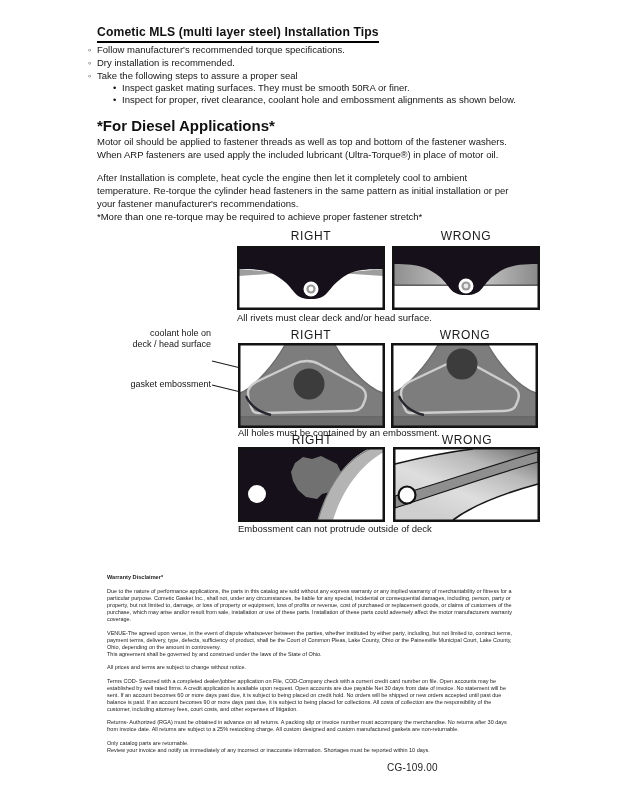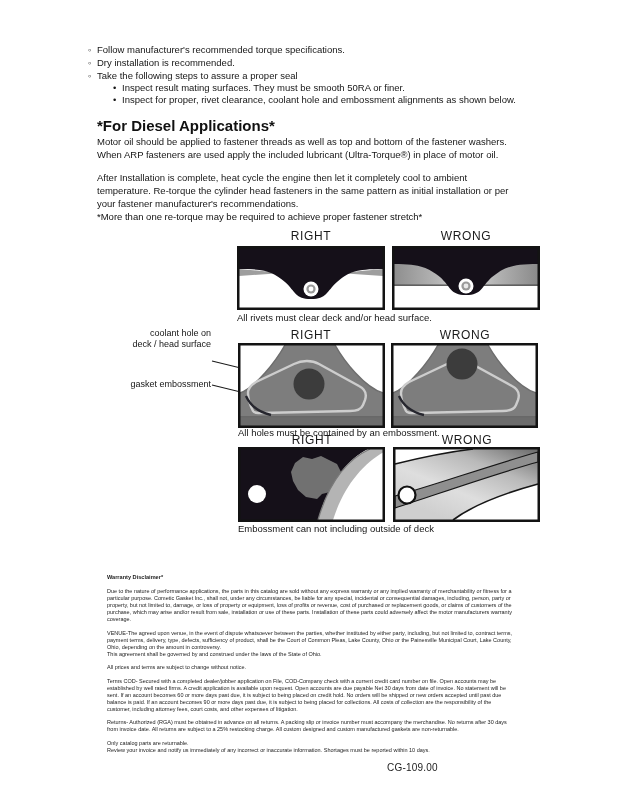--- a/index.html
+++ b/index.html
@@ -28,26 +28,29 @@
   .warranty p.tight { margin-bottom:0; }
   .wh { font-weight:bold; margin-bottom:7px; font-size:5.6px; }
   .pagecode { font-size:10px; letter-spacing:0.2px; color:#222; }
   svg { display:block; }
 </style>
 </head>
 <body>
 
 <div class="page">
 
+  <div class="abs" style="left:97px; top:22px;">
+    <span class="title">Cometic MLS (multi layer steel) Installation Tips</span>
+  </div>
 
   <div class="abs bullets" style="left:88px; top:43px; width:430px;">
     <div class="b"><span>Follow manufacturer's recommended torque specifications.</span></div>
     <div class="b"><span>Dry installation is recommended.</span></div>
     <div class="b"><span>Take the following steps to assure a proper seal</span></div>
-    <div class="b sub"><span>Inspect result mating surfaces.  They must be smooth 50RA or finer.</span></div>
+    <div class="b sub"><span>Inspect gasket mating surfaces.  They must be smooth 50RA or finer.</span></div>
     <div class="b sub"><span>Inspect for proper, rivet clearance, coolant hole and embossment alignments as shown below.</span></div>
   </div>
 
   <div class="abs diesel-h" style="left:97px; top:117px;">*For Diesel Applications*</div>
   <div class="abs body-text" style="left:97px; top:135px; width:421px;">Motor oil should be applied to fastener threads as well as top and bottom of the fastener washers. When ARP fasteners are used apply the included lubricant (Ultra-Torque®) in place of motor oil.</div>
   <div class="abs body-text" style="left:97px; top:171px; width:421px;">After Installation is complete, heat cycle the engine then let it completely cool to ambient temperature. Re-torque the cylinder head fasteners in the same pattern as initial installation or per your fastener manufacturer's recommendations.</div>
   <div class="abs note" style="left:97px; top:211px; width:421px;">*More than one re-torque may be required to achieve proper fastener stretch*</div>
 
   <div class="abs dlabel" style="left:237px; top:229px;">RIGHT</div>
   <div class="abs dlabel" style="left:392px; top:229px;">WRONG</div>
@@ -166,21 +169,21 @@
       <path d="M2,17 C30,10 55,5 80,2 L145,2 L145,37 C112,46 80,58 60,73 L2,73 Z" fill="url(#g3)"></path>
       <path d="M2,17 C30,10 55,5 80,2" fill="none" stroke="#161616" stroke-width="1.6"></path>
       <path d="M60,73 C80,58 112,46 145,37" fill="none" stroke="#161616" stroke-width="1.6"></path>
       <path d="M2,49 C45,37 95,19 145,5 L145,15 C98,28 48,46 2,61 Z" fill="#8f8f8f" stroke="#161616" stroke-width="1.2"></path>
       <circle cx="14" cy="48" r="8.5" fill="#ffffff" stroke="#111111" stroke-width="2.2"></circle>
       <rect x="1.25" y="1.25" width="144.5" height="72.5" fill="none" stroke="#131313" stroke-width="2.5"></rect>
     </svg>
   </div>
 
   <div class="abs caption" style="left:238px; top:523px; width:260px;">
-    <div>Embossment can not including outside of deck</div>
+    <div>Embossment can not protrude outside of deck</div>
   </div>
 
   <div class="abs warranty" style="left:107px; top:574px;">
     <div class="wh">Warranty Disclaimer*</div>
     <p>Due to the nature of performance applications, the parts in this catalog are sold without any express warranty or any implied warranty of merchantability or fitness for a particular purpose.  Cometic Gasket Inc., shall not, under any circumstances, be liable for any special, incidental or consequential damages, including, person, party or property, but not limited to, damage, or loss of property or equipment, loss of profits or revenue, cost of purchased or replacement goods, or claims of customers of the purchase, which may arise and/or result from sale, installation or use of these parts.  Installation of these parts could adversely affect the motor manufacturers warranty coverage.</p>
     <p class="tight">VENUE-The agreed upon venue, in the event of dispute whatsoever between the parties, whether instituted by either party, including, but not limited to, contract terms, payment terms, delivery, type, defects, sufficiency of product, shall be the Court of Common Pleas, Lake County, Ohio or the Painesville Municipal Court, Lake County, Ohio, depending on the amount in controversy.</p>
     <p>This agreement shall be governed by and construed under the laws of the State of Ohio.</p>
     <p>All prices and terms are subject to change without notice.</p>
     <p>Terms COD- Secured with a completed dealer/jobber application on File, COD-Company check with a current credit card number on file.  Open accounts may be established by well rated firms.  A credit application is available upon request.  Open accounts are due payable Net 30 days from date of invoice.  No statement will be sent.  If an account becomes 60 or more days past due, it is subject to being placed on credit hold.  No orders will be shipped or new orders accepted until past due balance is paid.  If an account becomes 90 or more days past due, it is subject to being placed for collections.  All costs of collection are the responsibility of the customer, including attorney fees, court costs, and other expenses of litigation.</p>
     <p>Returns- Authorized (RGA) must be obtained in advance on all returns.  A packing slip or invoice number must accompany the merchandise.  No returns after 30 days from invoice date.  All returns are subject to a 25% restocking charge.  All custom designed and custom manufactured gaskets are non-returnable.</p>

